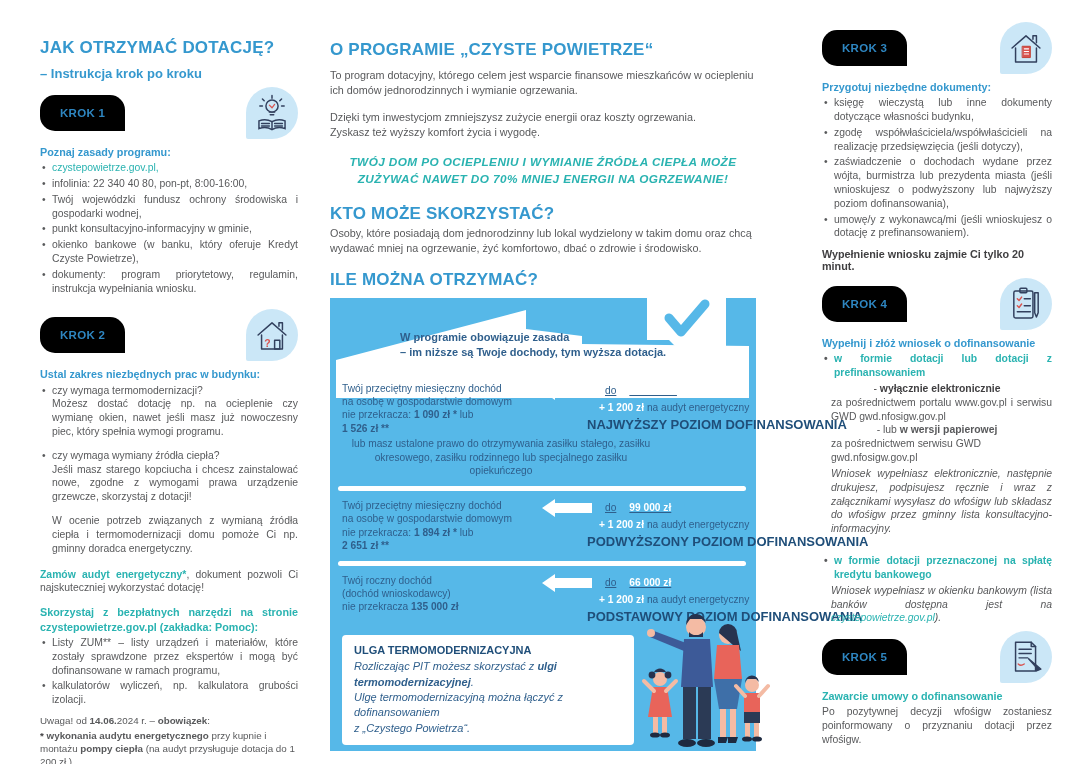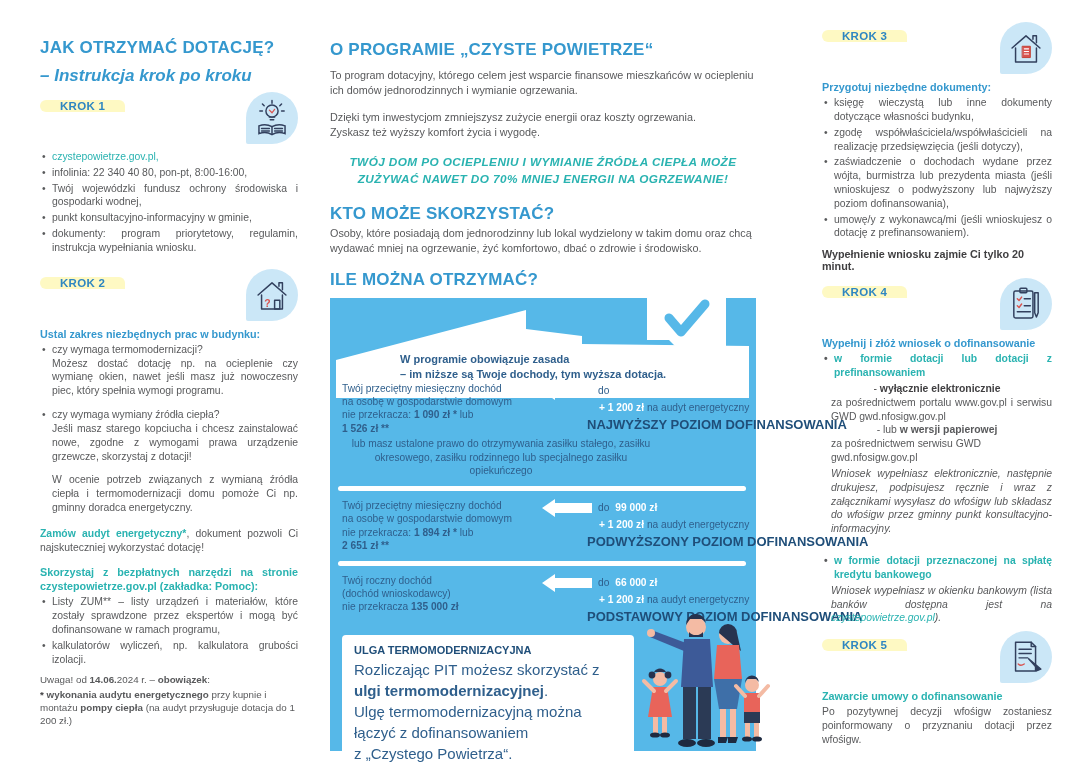--- a/index.html
+++ b/index.html
@@ -8,25 +8,25 @@
     width:1080px; height:764px; position:relative; overflow:hidden;
     background:#ffffff; color:#58595B;
     font-family:"Liberation Sans", sans-serif;
   }
   .col { position:absolute; top:0; }
   #col-left  { left:40px;  width:258px; }
   #col-mid   { left:330px; width:426px; }
   #col-right { left:822px; width:230px; }
 
   .sec-title { color:#3598CE; font-size:17px; font-weight:bold; margin:0 0 8px; letter-spacing:.2px; }
-  .sub-blue  { color:#3598CE; font-size:17px; font-weight:bold; margin:0 0 10px;font-style:italic; }
+  .sub-blue  { color:#3598CE; font-size:13px; font-weight:bold; margin:0 0 10px; }
 
   .step-head { display:flex; justify-content:space-between; align-items:flex-start; margin:14px 0 6px; }
-  .badge { background:#fef9c3; color:#2E86C1; font-weight:bold; font-size:11.5px;
-           padding:0 20px; border-radius:15px 15px 0 15px; letter-spacing:.3px; }
+  .badge { background:#000000; color:#2E86C1; font-weight:bold; font-size:11.5px;
+           padding:12px 20px; border-radius:15px 15px 0 15px; letter-spacing:.3px; }
   .icon-blob { width:52px; height:52px; background:#CBE7F7; border-radius:26px 26px 26px 2px;
                display:flex; align-items:center; justify-content:center; margin-top:-8px; flex:none; }
 
   .subhead { color:#3598CE; font-weight:bold; font-size:10.8px; margin:4px 0 2px; line-height:1.3; }
   .body-txt { font-size:10.4px; line-height:1.33; text-align:justify; }
   ul.blist { margin:2px 0 6px; padding:0 0 0 12px; list-style:none; }
   ul.blist li { position:relative; margin-bottom:2px; font-size:10.4px; line-height:1.33; text-align:justify; }
   ul.blist li::before { content:"\2022"; position:absolute; left:-10px; color:#58595B; }
   .teal  { color:#2AB3B1; }
   .tealb { color:#2AB3B1; font-weight:bold; }
@@ -38,38 +38,38 @@
   a.link { color:#2AB3B1; text-decoration:none; cursor:pointer; }
 
   
   .mid-p { font-size:10.8px; line-height:1.38; margin:0 0 12px; }
   .highlight { color:#2AB3B1; font-weight:bold; font-style:italic; text-align:center;
                font-size:11.8px; line-height:1.45; letter-spacing:.4px; margin:14px 0 16px; }
 
   
   #box { position:relative; width:426px; height:453px; background:#56B8E8; margin-top:6px; }
   #roof-shape { position:absolute; top:0; left:0; }
-  #principle { position:absolute; left:70px; top:54px; color:#2F5F8C; font-weight:bold;
+  #principle { position:absolute; left:70px; top:32px; color:#2F5F8C; font-weight:bold;
                font-size:11px; line-height:1.45; }
   #flag { position:absolute; top:-2px; right:30px; }
   .box-body { position:relative; padding-top:84px; }
   .tier { display:flex; padding:0 0 0 12px; color:#2F5F8C; font-size:10.2px; line-height:1.32; }
   .tier .lt { width:200px; flex:none; }
   .tier .rt { flex:1; padding-left:0; }
   .tier b { font-weight:bold; }
-  .r1 { display:flex; align-items:center; gap:6px; white-space:nowrap; }
+  .r1 { display:flex; align-items:center; gap:13px; white-space:nowrap;text-decoration:underline; }
   .r1 .arr { flex:none; }
   .amount { color:#ffffff; font-weight:bold; }
   .r2 { padding-left:57px; margin-top:1px; white-space:nowrap; }
   .lvl { color:#1F4E79; font-weight:bold; font-size:13px; padding-left:45px; margin-top:2px; white-space:nowrap; }
   .divider { height:5px; background:#ffffff; border-radius:3px; margin:8px 10px 8px 8px; }
   .extra { color:#2F5F8C; font-size:10.2px; line-height:1.32; padding-left:12px; margin-top:2px; width:330px;text-align:center; }
   .ulga { background:#ffffff; border-radius:4px; margin:10px 0 8px 12px; padding:9px 12px; width:292px; }
   .ulga-title { color:#1F4E79; font-weight:bold; font-size:11px; margin-bottom:3px; }
-  .ulga-body  { color:#2F5F8C; font-size:15px; line-height:1.4; }
+  .ulga-body  { color:#2F5F8C; font-size:11px; line-height:1.4;font-style:italic; }
   #family { position:absolute; right:-16px; bottom:-12px; }
 
   
   .dash-title { font-size:10.4px; line-height:1.33;text-align:center; }
   .dash-body  { font-size:10.4px; line-height:1.33; padding-left:9px; text-align:justify; }
   .note-bold  { color:#414042; font-weight:bold; font-size:10.8px; margin:8px 0 2px; }
 </style>
 </head>
 <body>
 
@@ -83,25 +83,27 @@
       <svg width="40" height="40" viewBox="0 0 46 46" fill="none" stroke="#32405E" stroke-width="1.7" stroke-linecap="round">
         <circle cx="23" cy="15" r="7"></circle>
         <path d="M20,22 h6 M21,25 h4"></path>
         <path d="M23,3 v3 M12,7 l2,2 M34,7 l-2,2 M9,15 h3 M34,15 h3"></path>
         <path d="M20,14 l3,3 l3,-4" stroke="#D9534F" stroke-width="1.4"></path>
         <path d="M8,32 q8,-3 15,1 q7,-4 15,-1 v9 q-8,-3 -15,1 q-7,-4 -15,-1 z"></path>
         <path d="M23,33 v9 M11,35 h9 M26,35 h9 M11,38 h9 M26,38 h9"></path>
       </svg>
     </span>
   </div>
+  <div class="subhead">Poznaj zasady programu:</div>
   <ul class="blist">
     <li><a class="link">czystepowietrze.gov.pl,</a></li>
     <li>infolinia: 22 340 40 80, pon-pt, 8:00-16:00,</li>
     <li>Twój wojewódzki fundusz ochrony środowiska i gospodarki wodnej,</li>
     <li>punkt konsultacyjno-informacyjny w gminie,</li>
+    <li>okienko bankowe (w banku, który oferuje Kredyt Czyste Powietrze),</li>
     <li>dokumenty: program priorytetowy, regulamin, instrukcja wypełniania wniosku.</li>
   </ul>
 
   <div class="step-head" style="margin-top:22px">
     <span class="badge">KROK 2</span>
     <span class="icon-blob">
       <svg width="40" height="40" viewBox="0 0 46 46" fill="none" stroke="#32405E" stroke-width="1.7" stroke-linecap="round" stroke-linejoin="round">
         <path d="M7,23 L23,9 L39,23"></path>
         <path d="M31,13 v-4 h4 v8"></path>
         <path d="M11,23 V39 H35 V23"></path>
@@ -311,21 +313,21 @@
   </div>
   <div class="subhead">Wypełnij i złóż wniosek o dofinansowanie</div>
   <ul class="blist" style="margin-bottom:2px">
     <li class="tealb">w formie dotacji lub dotacji z prefinansowaniem</li>
   </ul>
   <div class="dash-title dark">- <b>wyłącznie elektronicznie</b></div>
   <div class="dash-body">za pośrednictwem portalu www.gov.pl i serwisu GWD gwd.nfosigw.gov.pl</div>
   <div class="dash-title">- lub <b>w wersji papierowej</b></div>
   <div class="dash-body pre">za pośrednictwem serwisu GWD
 gwd.nfosigw.gov.pl</div>
-  <div class="dash-body it" style="margin-top:2px">Wniosek wypełniasz elektronicznie, następnie drukujesz, podpisujesz ręcznie i wraz z załącznikami wysyłasz do wfośigw lub składasz do wfośigw przez gminny punkt konsultacyjno-informacyjny.</div>
+  <div class="dash-body it" style="margin-top:2px">Wniosek wypełniasz elektronicznie, następnie drukujesz, podpisujesz ręcznie i wraz z załącznikami wysyłasz do wfośigw lub składasz do wfośigw przez gminny lista konsultacyjno-informacyjny.</div>
   <ul class="blist" style="margin-top:18px; margin-bottom:2px">
     <li class="tealb">w formie dotacji przeznaczonej na spłatę kredytu bankowego</li>
   </ul>
   <div class="dash-body it">
     <span>Wniosek wypełniasz w okienku bankowym (lista banków dostępna jest na </span><a class="link">czystepowietrze.gov.pl</a><span>).</span>
   </div>
 
   <div class="step-head" style="margin-top:14px">
     <span class="badge">KROK 5</span>
     <span class="icon-blob">

